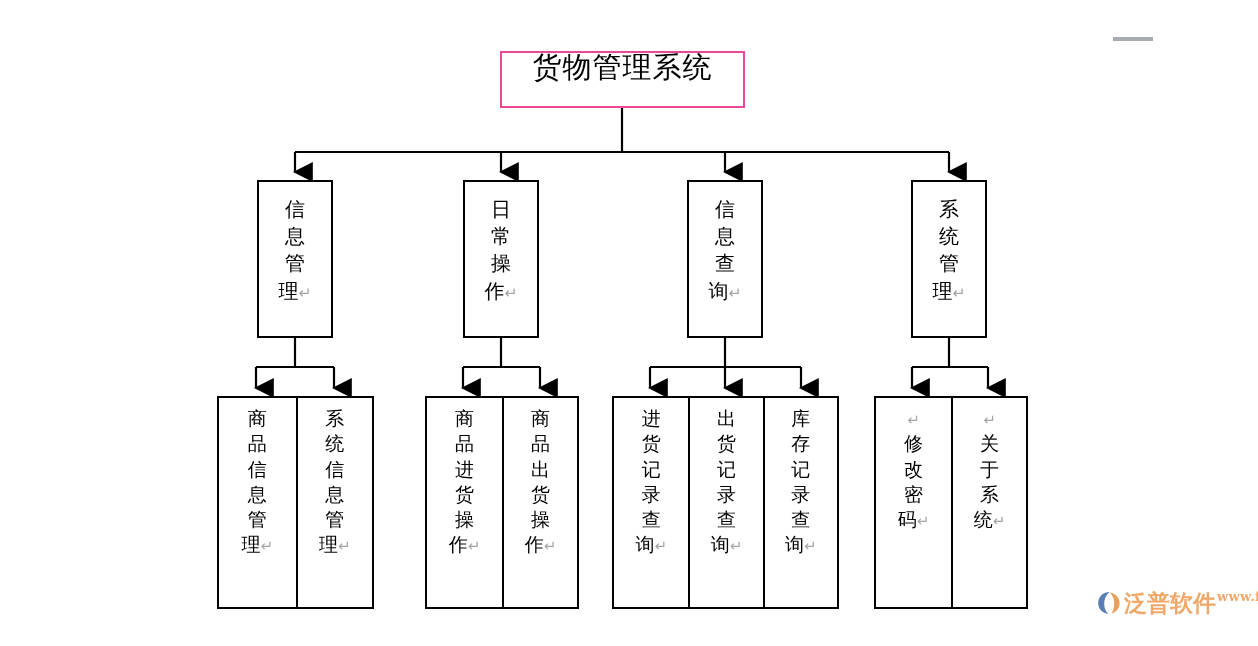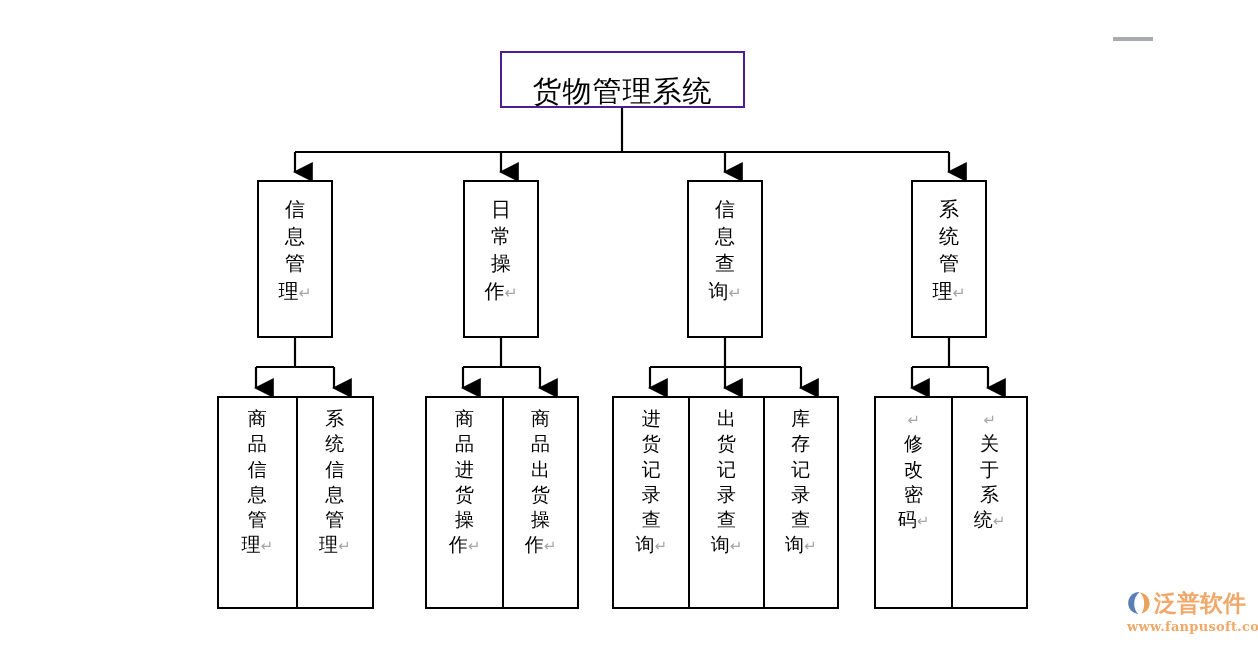--- a/index.html
+++ b/index.html
@@ -46,22 +46,22 @@
     letter-spacing: 0;
     white-space: pre-line;
     word-break: break-all;
   }
   
   #node-root {
     left: 500px;
     top: 51px;
     width: 245px;
     height: 57px;
-    border: 2px solid #4c1d95;
-    align-items: flex-end;
+    border: 2px solid #ec4899;
+    align-items: flex-start;
   }
   #node-root .node-label {
     font-size: 29px;
     line-height: 1;
     letter-spacing: 1px;
   }
 
   
   .lvl2 {
     border: 2px solid #000;
@@ -123,26 +123,26 @@
     left: 1113px;
     top: 37px;
     width: 40px;
     height: 4px;
     background: #a8abb0;
   }
 
   
   #watermark {
     position: absolute;
-    left: 1126px;
+    left: 1096px;
     top: 588px;
     width: 126px;
     height: 52px;
     display: flex;
-    flex-direction: column;
+    flex-direction: row;
     align-items: flex-start;
   }
   #watermark-top {
     display: flex;
     align-items: center;
     height: 30px;
   }
   #watermark-logo {
     width: 26px;
     height: 26px;

